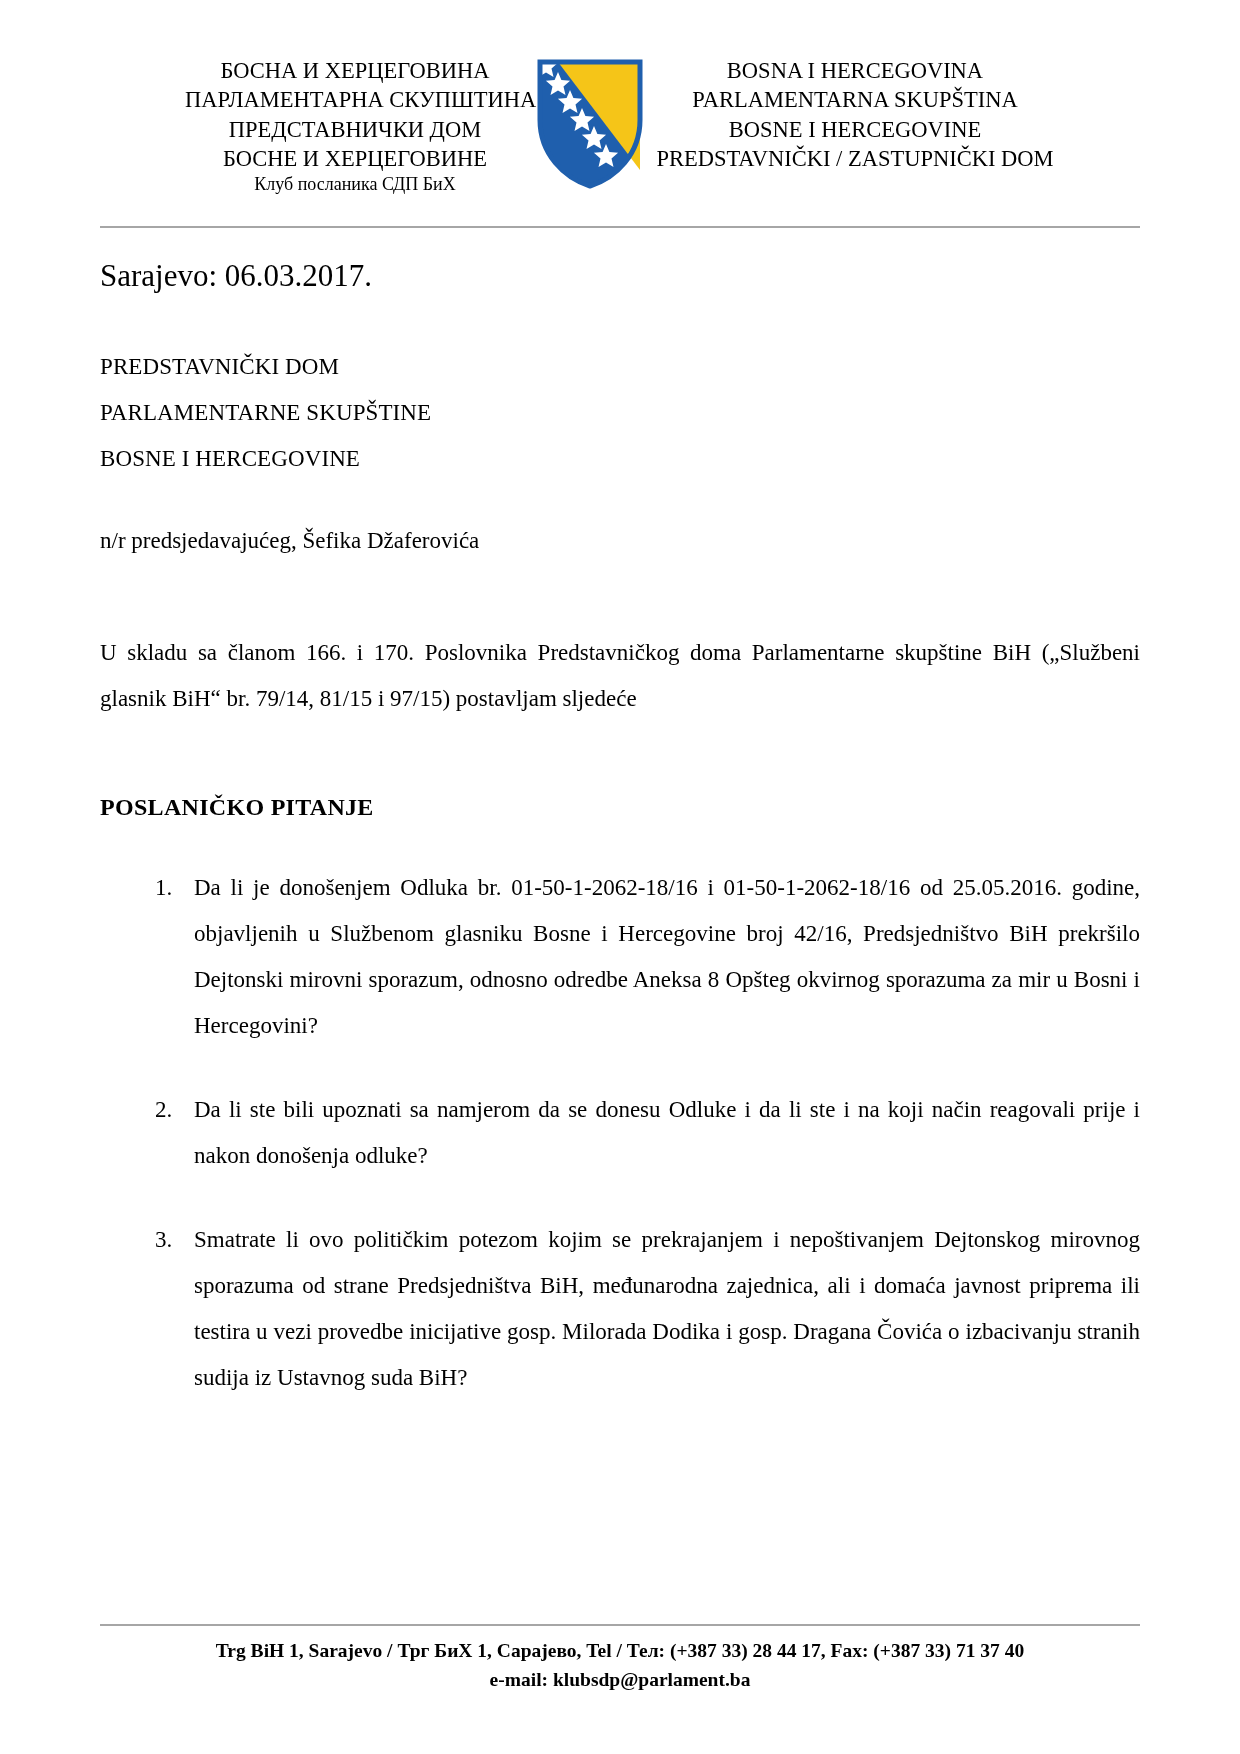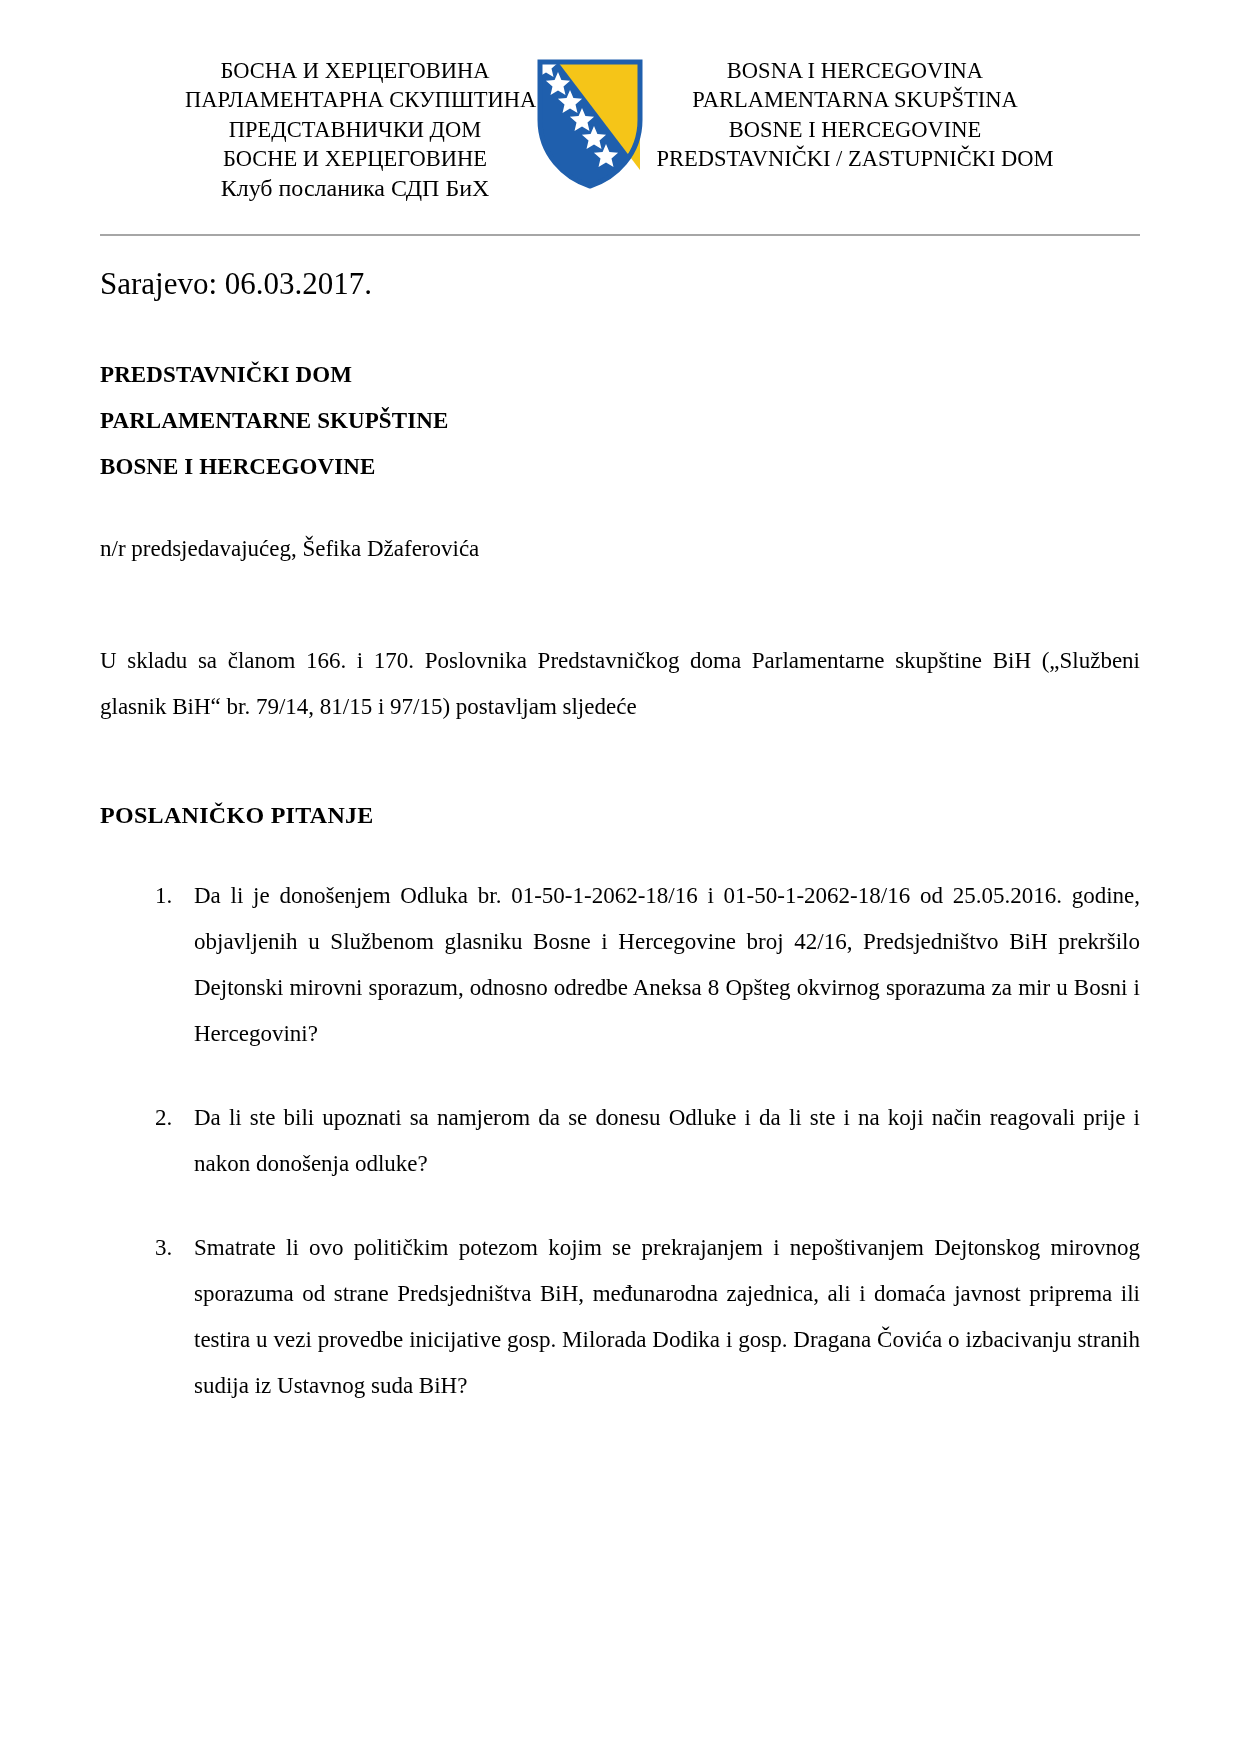--- a/index.html
+++ b/index.html
@@ -40,21 +40,21 @@
   .lh-left {
     text-align: center;
     width: 340px;
   }
   .lh-right {
     text-align: center;
     width: 400px;
   }
   .lh-col .line { display: block; }
   .lh-col .sub {
-    font-size: 24px;
+    font-size: 18px;
   }
   .emblem-wrap {
     flex: 0 0 auto;
     width: 130px;
     display: flex;
     justify-content: center;
     padding-top: 2px;
   }
 
   .rule {
@@ -67,21 +67,21 @@
   .content {
     padding: 0 100px;
     box-sizing: border-box;
   }
   .date-line {
     font-size: 31px;
     margin-top: 30px;
   }
   .addressee {
     margin-top: 50px;
-    font-weight: bold;
+    font-weight: normal;
     font-size: 23px;
     line-height: 2.0;
     letter-spacing: 0.1px;
   }
   .addressee .line { display: block; }
 
   .attn {
     margin-top: 46px;
     font-size: 23px;
   }
@@ -203,14 +203,21 @@
     <div class="q-title">POSLANIČKO PITANJE</div>
 
     <ol class="questions">
       <li>Da li je donošenjem Odluka br. 01-50-1-2062-18/16 i 01-50-1-2062-18/16 od 25.05.2016. godine, objavljenih u Službenom glasniku Bosne i Hercegovine broj 42/16, Predsjedništvo BiH prekršilo Dejtonski mirovni sporazum, odnosno odredbe Aneksa 8 Opšteg okvirnog sporazuma za mir u Bosni i Hercegovini?</li>
       <li>Da li ste bili upoznati sa namjerom da se donesu Odluke i da li ste i na koji način reagovali prije i nakon donošenja odluke?</li>
       <li>Smatrate li ovo političkim  potezom kojim se prekrajanjem i nepoštivanjem Dejtonskog mirovnog sporazuma od strane Predsjedništva BiH, međunarodna zajednica, ali i domaća javnost priprema ili testira u vezi provedbe inicijative gosp. Milorada Dodika i gosp. Dragana Čovića o izbacivanju stranih sudija iz Ustavnog suda BiH?</li>
     </ol>
 
   </div>
 
+  <div class="footer">
+    <div class="footer-rule"></div>
+    <div class="footer-text">
+      <span class="line">Trg BiH 1, Sarajevo / Трг БиХ 1, Сарајево, Tel / Тел: (+387 33) 28 44 17, Fax: (+387 33) 71 37 40</span>
+      <span class="line">e-mail: klubsdp@parlament.ba</span>
+    </div>
+  </div>
 
 </div>
 
 </body></html>

